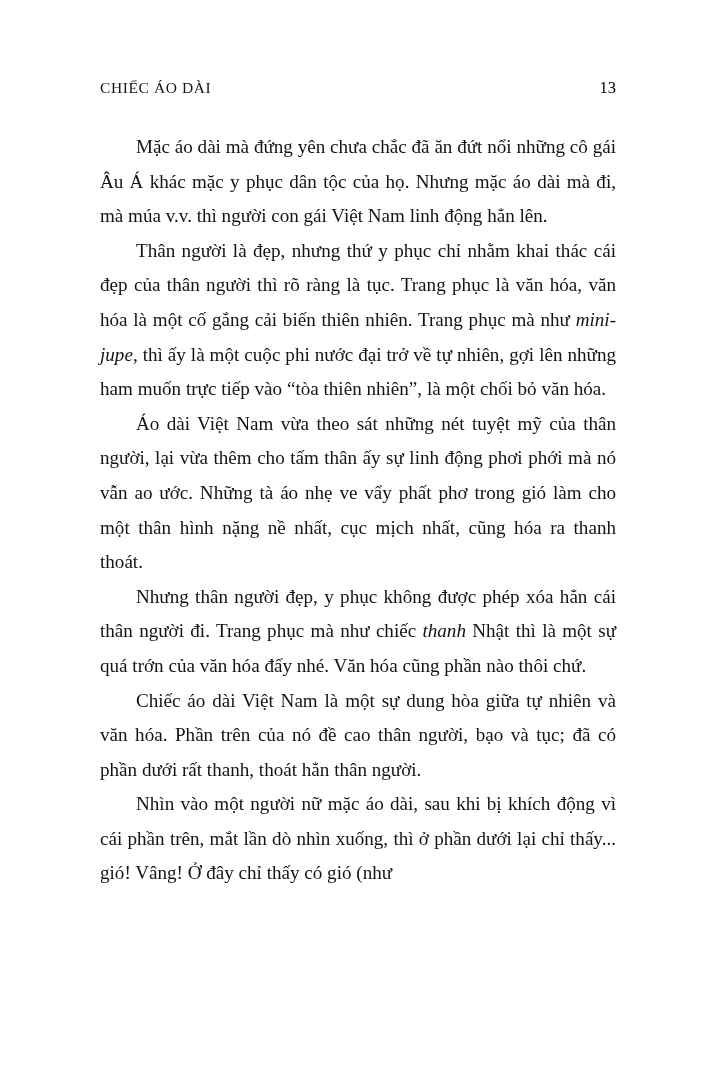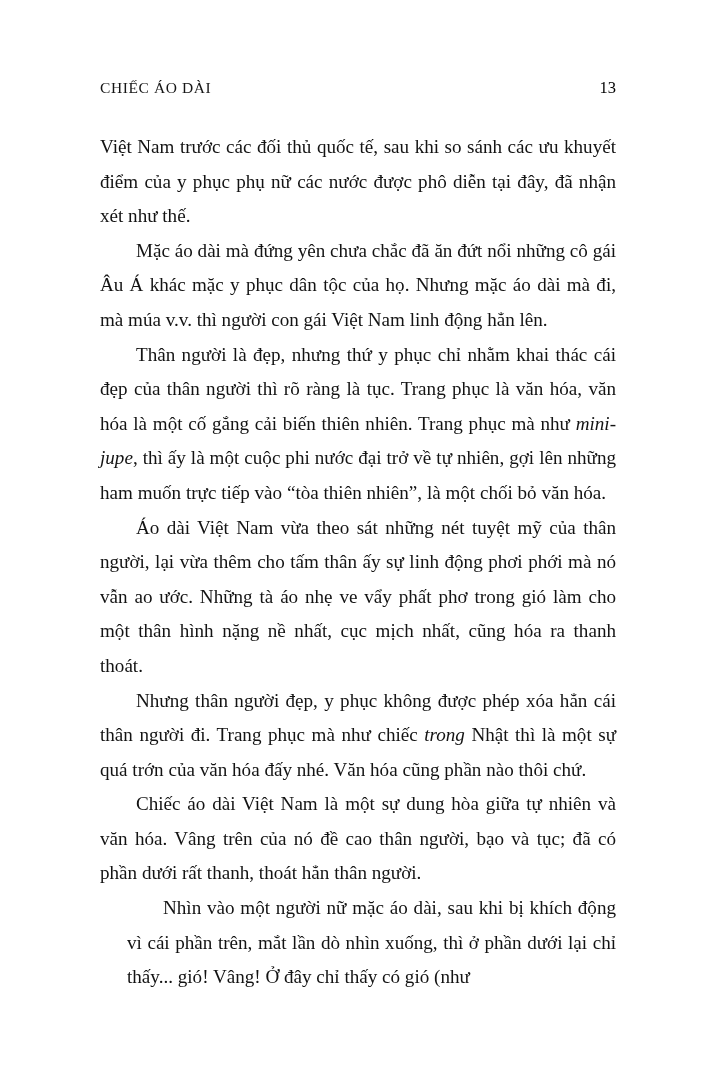--- a/index.html
+++ b/index.html
@@ -51,39 +51,37 @@
     text-align: justify;
     text-justify: inter-word;
     color: #131313;
     hyphens: none;
   }
   .body-text p.indent {
     text-indent: 36px;
   }
   .body-text p.last-line-left {
     text-align: justify;
-    margin-left: 27px;
   }
   em {
     font-style: italic;
   }
 </style>
 </head>
 <body>
 
 <div class="page">
 
   <div class="running-head">
     <span class="chapter-title">CHIẾC ÁO DÀI</span>
     <span class="folio">13</span>
   </div>
 
   <div class="body-text">
-    <p>Việt Nam trước các đối thủ quốc tế, sau khi so sánh các ưu khuyết điểm của y phục phụ nữ các nước được phô diễn tại đây, đã nhận xét như thế.</p>
     <p class="indent">Mặc áo dài mà đứng yên chưa chắc đã ăn đứt nổi những cô gái Âu Á khác mặc y phục dân tộc của họ. Nhưng mặc áo dài mà đi, mà múa v.v. thì người con gái Việt Nam linh động hẳn lên.</p>
     <p class="indent">Thân người là đẹp, nhưng thứ y phục chỉ nhằm khai thác cái đẹp của thân người thì rõ ràng là tục. Trang phục là văn hóa, văn hóa là một cố gắng cải biến thiên nhiên. Trang phục mà như <em>mini-jupe</em>, thì ấy là một cuộc phi nước đại trở về tự nhiên, gợi lên những ham muốn trực tiếp vào “tòa thiên nhiên”, là một chối bỏ văn hóa.</p>
     <p class="indent">Áo dài Việt Nam vừa theo sát những nét tuyệt mỹ của thân người, lại vừa thêm cho tấm thân ấy sự linh động phơi phới mà nó vẫn ao ước. Những tà áo nhẹ ve vẩy phất phơ trong gió làm cho một thân hình nặng nề nhất, cục mịch nhất, cũng hóa ra thanh thoát.</p>
-    <p class="indent">Nhưng thân người đẹp, y phục không được phép xóa hẳn cái thân người đi. Trang phục mà như chiếc <em>trong</em> Nhật thì là một sự quá trớn của văn hóa đấy nhé. Văn hóa cũng phần nào thôi chứ.</p>
-    <p class="indent">Chiếc áo dài Việt Nam là một sự dung hòa giữa tự nhiên và văn hóa. Vâng trên của nó đề cao thân người, bạo và tục; đã có phần dưới rất thanh, thoát hẳn thân người.</p>
+    <p class="indent">Nhưng thân người đẹp, y phục không được phép xóa hẳn cái thân người đi. Trang phục mà như chiếc <em>thanh</em> Nhật thì là một sự quá trớn của văn hóa đấy nhé. Văn hóa cũng phần nào thôi chứ.</p>
+    <p class="indent">Chiếc áo dài Việt Nam là một sự dung hòa giữa tự nhiên và văn hóa. Phần trên của nó đề cao thân người, bạo và tục; đã có phần dưới rất thanh, thoát hẳn thân người.</p>
     <p class="indent last-line-left">Nhìn vào một người nữ mặc áo dài, sau khi bị khích động vì cái phần trên, mắt lần dò nhìn xuống, thì ở phần dưới lại chỉ thấy... gió! Vâng! Ở đây chỉ thấy có gió (như</p>
   </div>
 
 </div>
 
 </body></html>

